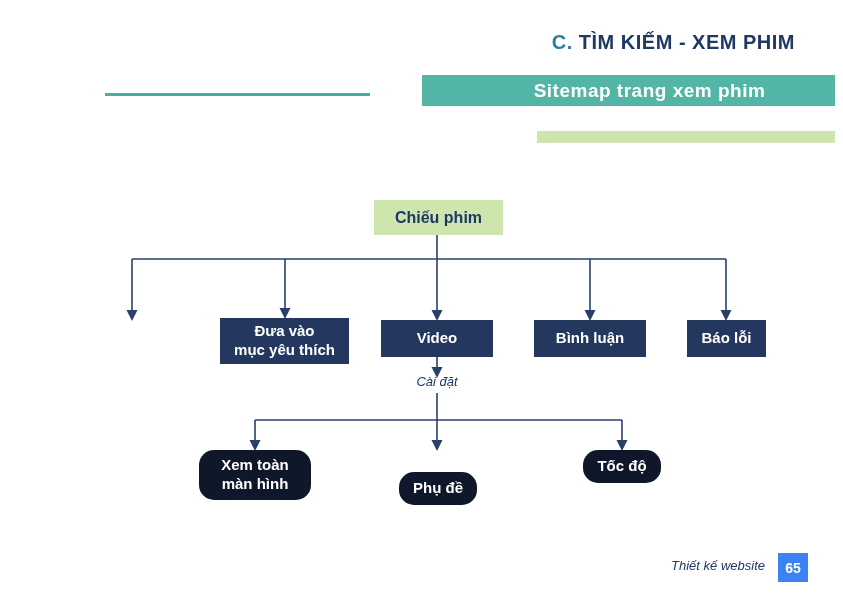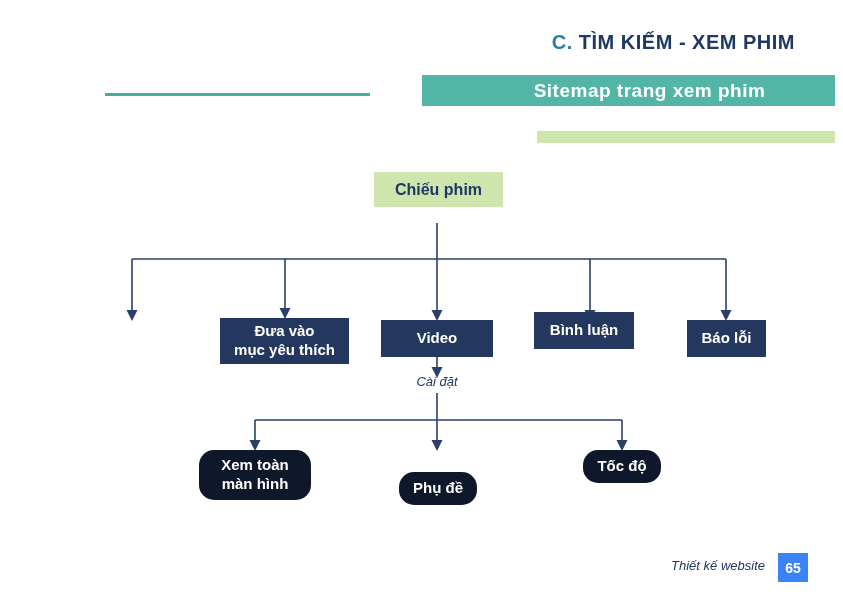--- a/index.html
+++ b/index.html
@@ -173,26 +173,26 @@
       <path d="M437,357 L437,369" marker-end="url(#arrow)"></path>
 
       <path d="M437,393 L437,420"></path>
       <path d="M255,420 L622,420"></path>
       <path d="M255,420 L255,442" marker-end="url(#arrow)"></path>
       <path d="M437,420 L437,442" marker-end="url(#arrow)"></path>
       <path d="M622,420 L622,442" marker-end="url(#arrow)"></path>
     </g>
   </svg>
 
-  <div class="node node-root" style="left:374px; top:172px; width:129px; height:35px;">Chiếu phim</div>
+  <div class="node node-root" style="left:374px; top:200px; width:129px; height:35px;">Chiếu phim</div>
 
   <div class="node node-navy" style="left:220px; top:318px; width:129px; height:46px;">Đưa vào
 mục yêu thích</div>
   <div class="node node-navy" style="left:381px; top:320px; width:112px; height:37px;">Video</div>
-  <div class="node node-navy" style="left:534px; top:312px; width:100px; height:37px;">Bình luận</div>
+  <div class="node node-navy" style="left:534px; top:320px; width:112px; height:37px;">Bình luận</div>
   <div class="node node-navy" style="left:687px; top:320px; width:79px; height:37px;">Báo lỗi</div>
 
   <div class="sub-label">Cài đặt</div>
 
   <div class="node node-teal" style="left:199px; top:450px; width:112px; height:50px;">Xem toàn
 màn hình</div>
   <div class="node node-teal" style="left:399px; top:472px; width:78px; height:33px;">Phụ đề</div>
   <div class="node node-teal" style="left:583px; top:450px; width:78px; height:33px;">Tốc độ</div>
 
   <div class="footer-label">Thiết kế website</div>

